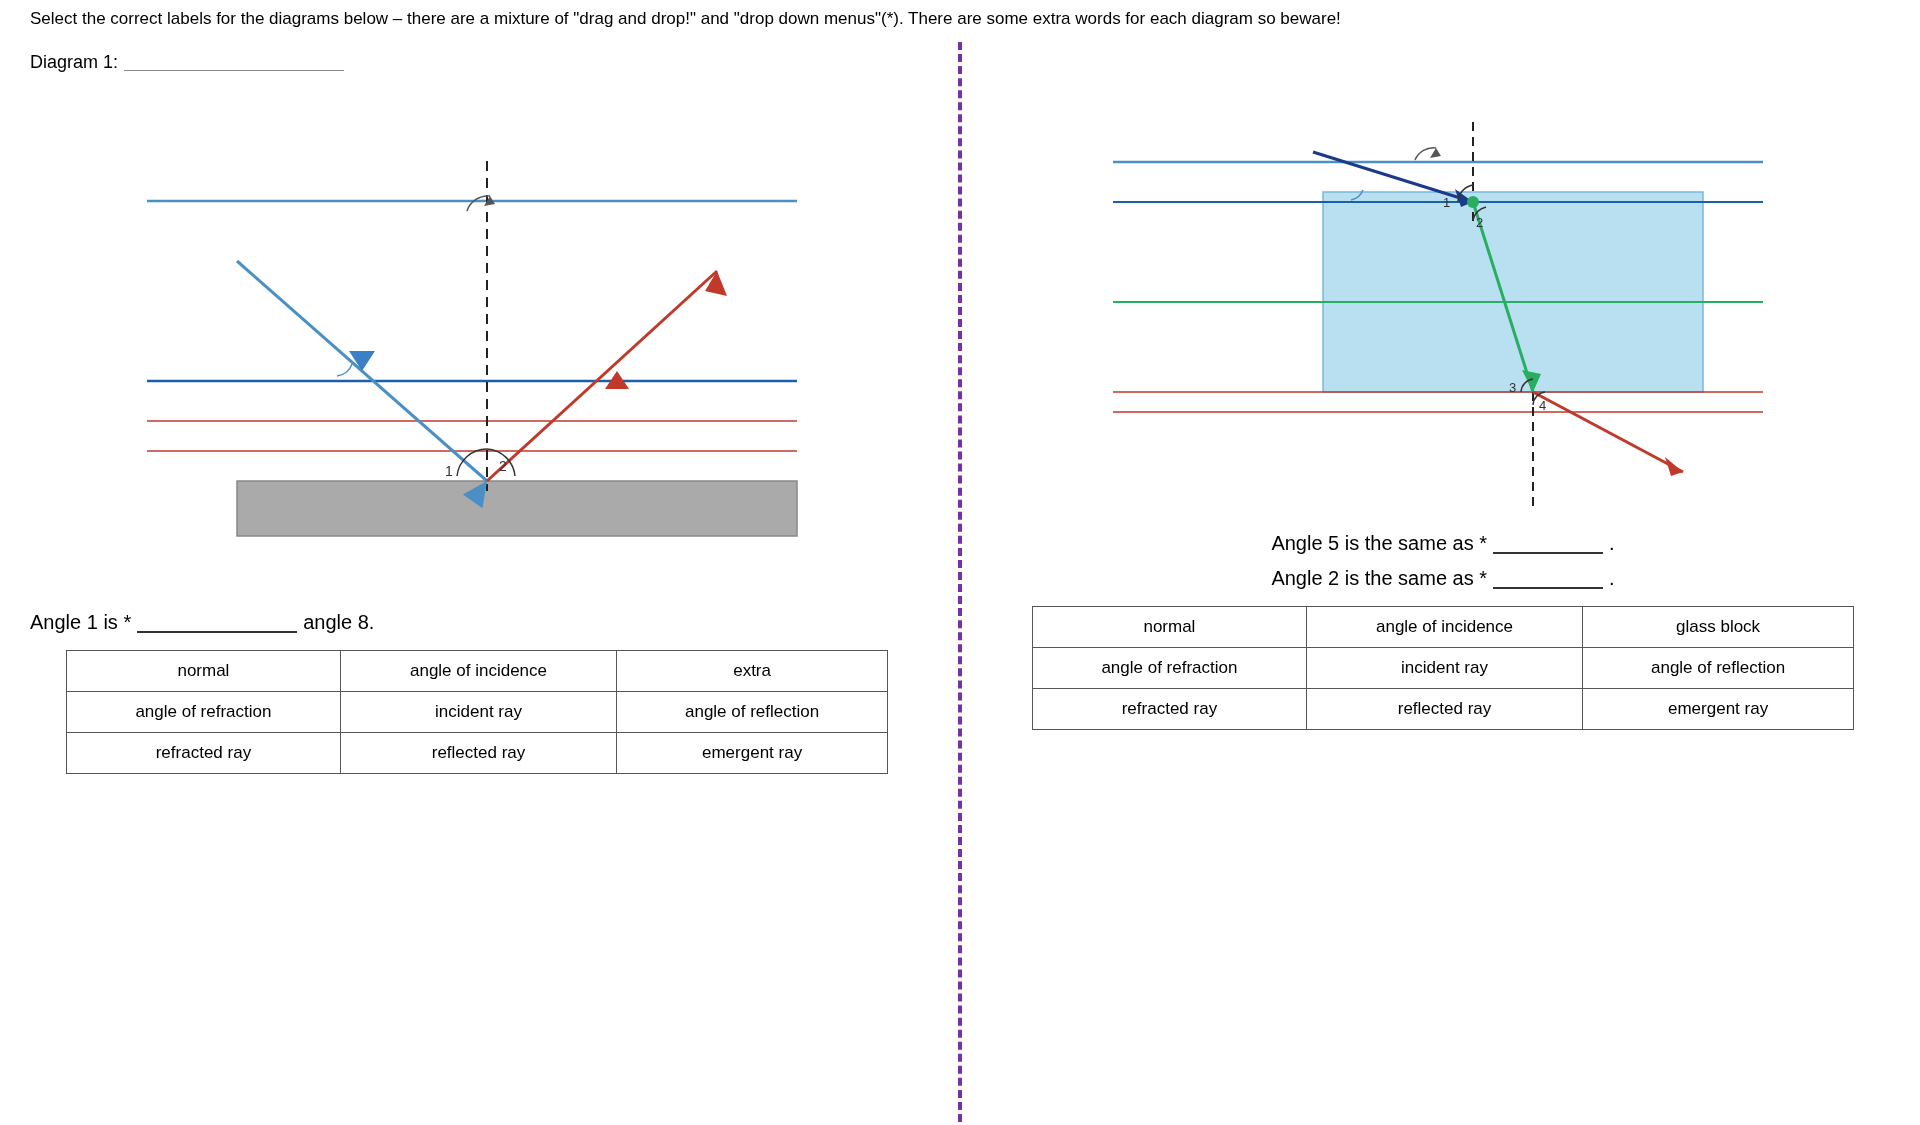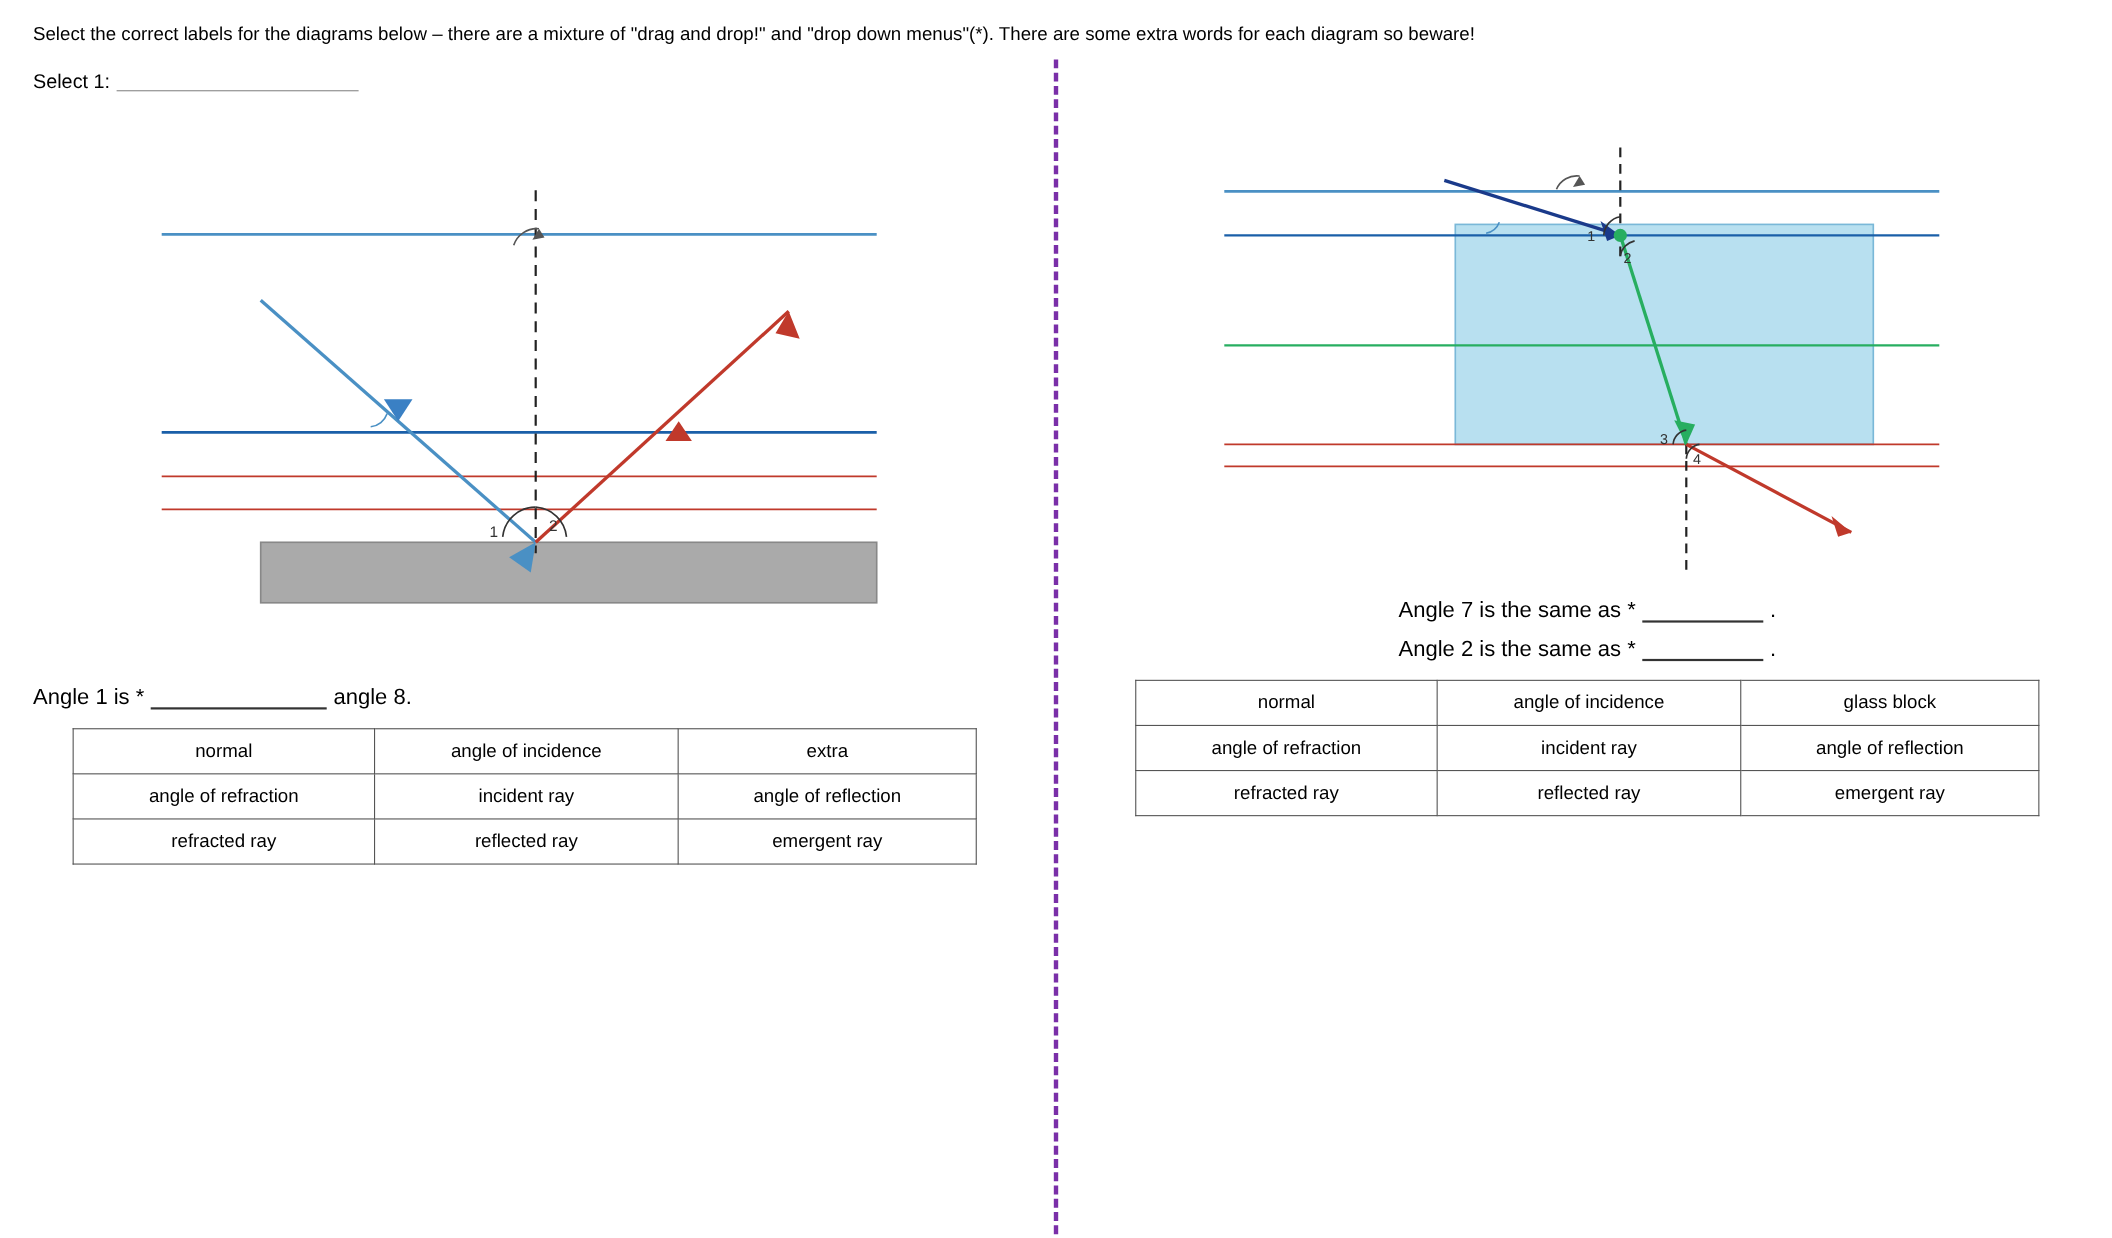--- a/index.html
+++ b/index.html
@@ -5,21 +5,21 @@
     * { box-sizing: border-box; margin: 0; padding: 0; }
     body {
       background: #fff;
       font-family: Arial, sans-serif;
       font-size: 16px;
       width: 1920px;
       min-height: 1125px;
       overflow: hidden;
     }
     .instructions {
-      padding: 18px 30px 10px 30px;
+      padding: 6px 30px 10px 30px;
       font-size: 17px;
       line-height: 1.5;
       max-width: 1860px;
     }
     .main-layout {
       display: flex;
       flex-direction: row;
       width: 1920px;
     }
     .diagram-panel {
@@ -118,21 +118,21 @@
   </style>
 </head>
 <body>
 
 <div class="instructions">Select the correct labels for the diagrams below – there are a mixture of "drag and drop!" and "drop down menus"(*). There are some extra words for each diagram so beware!</div>
 
 <div class="main-layout">
 
   <div class="diagram-panel">
     <div class="diagram-title-row">
-      <span class="diagram-title-label">Select 1:</span>
+      <span class="diagram-title-label">Diagram 1:</span>
       <span class="title-underline"></span>
     </div>
 
     <div class="diagram-svg-container">
       <svg width="680" height="520" viewBox="0 0 680 520">
 
         <line x1="10" y1="120" x2="660" y2="120" stroke="#4a90c4" stroke-width="2.5"></line>
 
         <line x1="10" y1="300" x2="660" y2="300" stroke="#1a5fa8" stroke-width="2.5"></line>
 
@@ -247,21 +247,21 @@
 
         <path d="M 312,108 A 20,20 0 0,1 333,96" stroke="#555" stroke-width="1.5" fill="none"></path>
         <polygon points="333,96 327,106 338,104" fill="#555"></polygon>
 
         <path d="M 248,148 A 16,16 0 0,0 260,138" stroke="#4a90c4" stroke-width="1.5" fill="none"></path>
       </svg>
     </div>
 
     <div class="angle-statements-d2">
       <p>
-        <span>Angle 7 is the same as *</span>
+        <span>Angle 5 is the same as *</span>
         <span class="angle-blank-sm"></span>
         <span>.</span>
       </p>
       <p>
         <span>Angle 2 is the same as *</span>
         <span class="angle-blank-sm"></span>
         <span>.</span>
       </p>
     </div>
 

